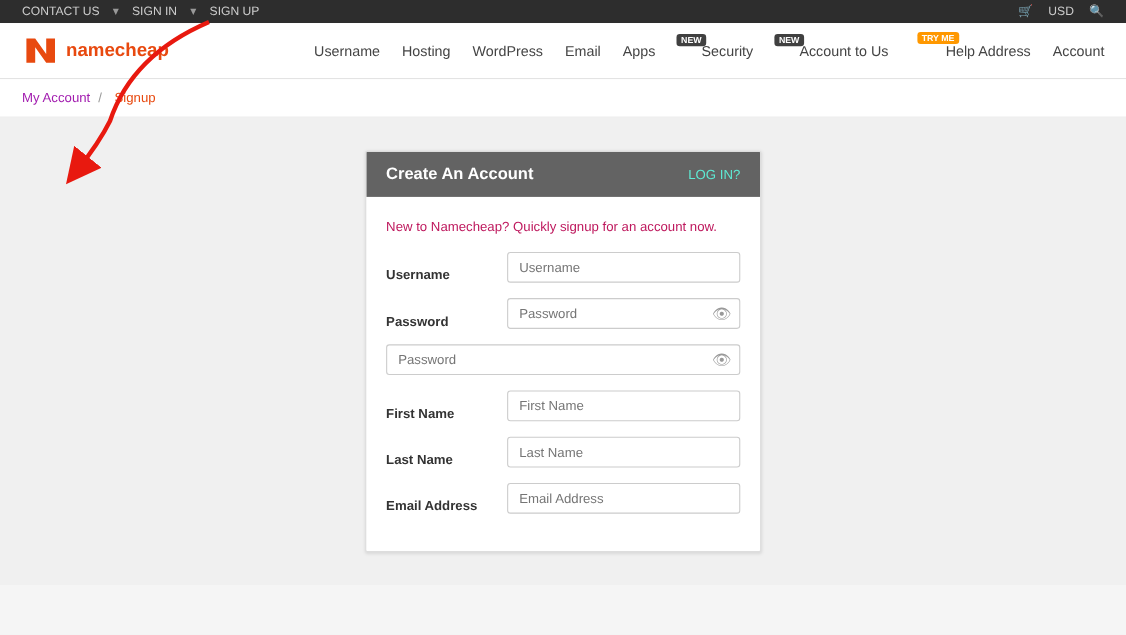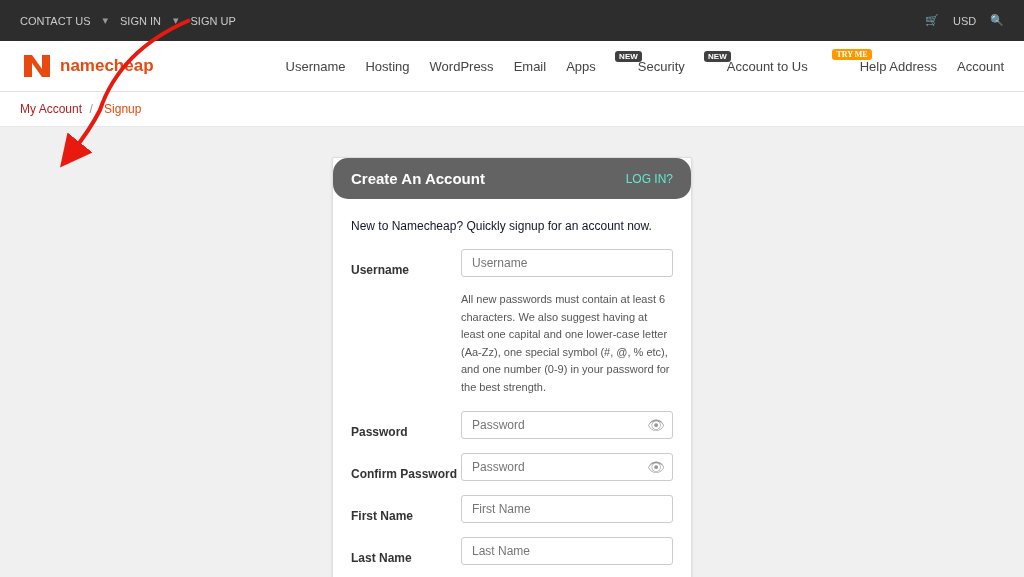--- a/index.html
+++ b/index.html
@@ -3,21 +3,21 @@
   <meta charset="utf-8">
   <style>
     * { margin: 0; padding: 0; box-sizing: border-box; }
     body { font-family: Arial, sans-serif; font-size: 13px; background: #f5f5f5; color: #333; }
 
     
     .top-bar {
       background: #2d2d2d;
       color: #ccc;
       font-size: 11px;
-      padding: 14px 20px;
+      padding: 4px 20px;
       display: flex;
       align-items: center;
       justify-content: space-between;
     }
     .top-bar-left { display: flex; gap: 12px; align-items: center; }
     .top-bar-left a { color: #ccc; text-decoration: none; font-size: 11px; }
     .top-bar-left span { color: #999; }
     .top-bar-right { display: flex; align-items: center; gap: 14px; }
     .top-bar-right span { color: #ccc; font-size: 11px; cursor: pointer; }
 
@@ -39,31 +39,31 @@
       position: absolute;
       top: -8px;
       right: -18px;
       font-size: 8px;
       padding: 1px 4px;
       border-radius: 3px;
       font-weight: bold;
       text-transform: uppercase;
     }
     .badge-new { background: #404040; color: #fff; }
-    .badge-try { background: #ff9800; color: #fff; font-family: Liberation Serif, serif; }
+    .badge-try { background: #ff9800; color: #fff; }
 
     
     .breadcrumb {
       background: #fff;
       border-bottom: 1px solid #e8e8e8;
       padding: 10px 20px;
       font-size: 12px;
       color: #666;
     }
-    .breadcrumb a { color: #b91c1c; text-decoration: none; }
+    .breadcrumb a { color: #a21caf; text-decoration: none; }
     .breadcrumb span { margin: 0 4px; color: #999; }
 
     
     .main-content {
       padding: 30px 20px;
       display: flex;
       justify-content: center;
       min-height: 400px;
       background: #f0f0f0;
     }
@@ -77,28 +77,27 @@
       box-shadow: 0 1px 3px rgba(0,0,0,0.1);
     }
 
     .form-header {
       background: #636363;
       color: #fff;
       padding: 12px 18px;
       display: flex;
       justify-content: space-between;
       align-items: center;
-      border-radius: 15px;
     }
     .form-header-title { font-size: 15px; font-weight: bold; }
     .form-header-login { font-size: 12px; color: #5eead4; cursor: pointer; text-decoration: none; }
 
     .form-body { padding: 20px 18px; }
 
-    .form-description { font-size: 12px; color: #0f172a; margin-bottom: 16px; }
+    .form-description { font-size: 12px; color: #be185d; margin-bottom: 16px; }
 
     .form-group {
       display: flex;
       align-items: flex-end;
       margin-bottom: 14px;
     }
     .form-label {
       width: 110px;
       font-size: 12px;
       color: #333;
@@ -203,32 +202,30 @@
 
       <p class="form-description">New to Namecheap? Quickly signup for an account now.</p>
 
       <div class="form-group">
         <label class="form-label">Username</label>
         <div class="form-field">
           <input type="text" placeholder="Username" style="">
         </div>
       </div>
 
-      <div class="password-hint">All new passwords must contain at least 6 characters. We also suggest having at least one capital and one lower-case letter (Aa-Zz), one special symbol (#, @, % etc), and one number (0-9) in your password for the best strength.</div>
 
       <div class="form-group">
         <label class="form-label">Password</label>
         <div class="form-field">
           <input type="password" placeholder="Password" style="">
           <span class="password-icon">👁</span>
         </div>
       </div>
 
       <div class="form-group">
-        <label class="form-label">Confirm Password</label>
         <div class="form-field">
           <input type="password" placeholder="Password" style="">
           <span class="password-icon">👁</span>
         </div>
       </div>
 
       <div class="form-group">
         <label class="form-label">First Name</label>
         <div class="form-field">
           <input type="text" placeholder="First Name" style="">

